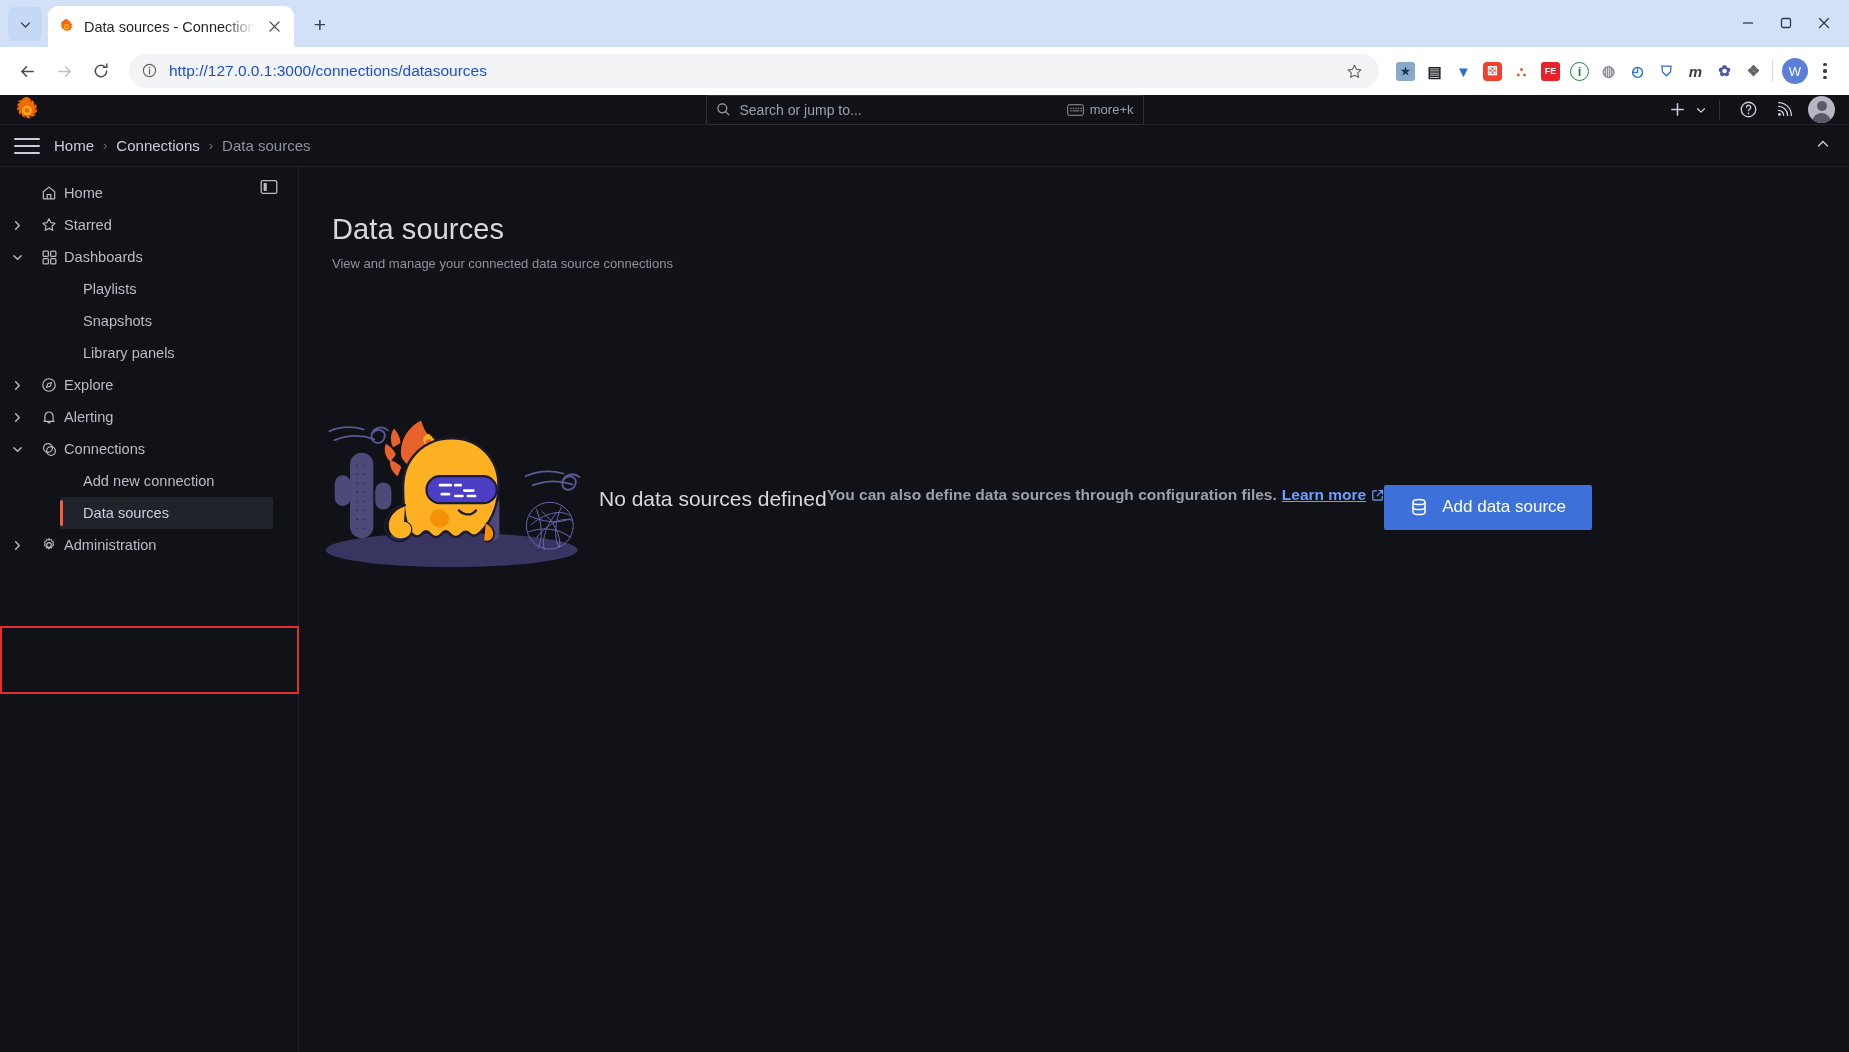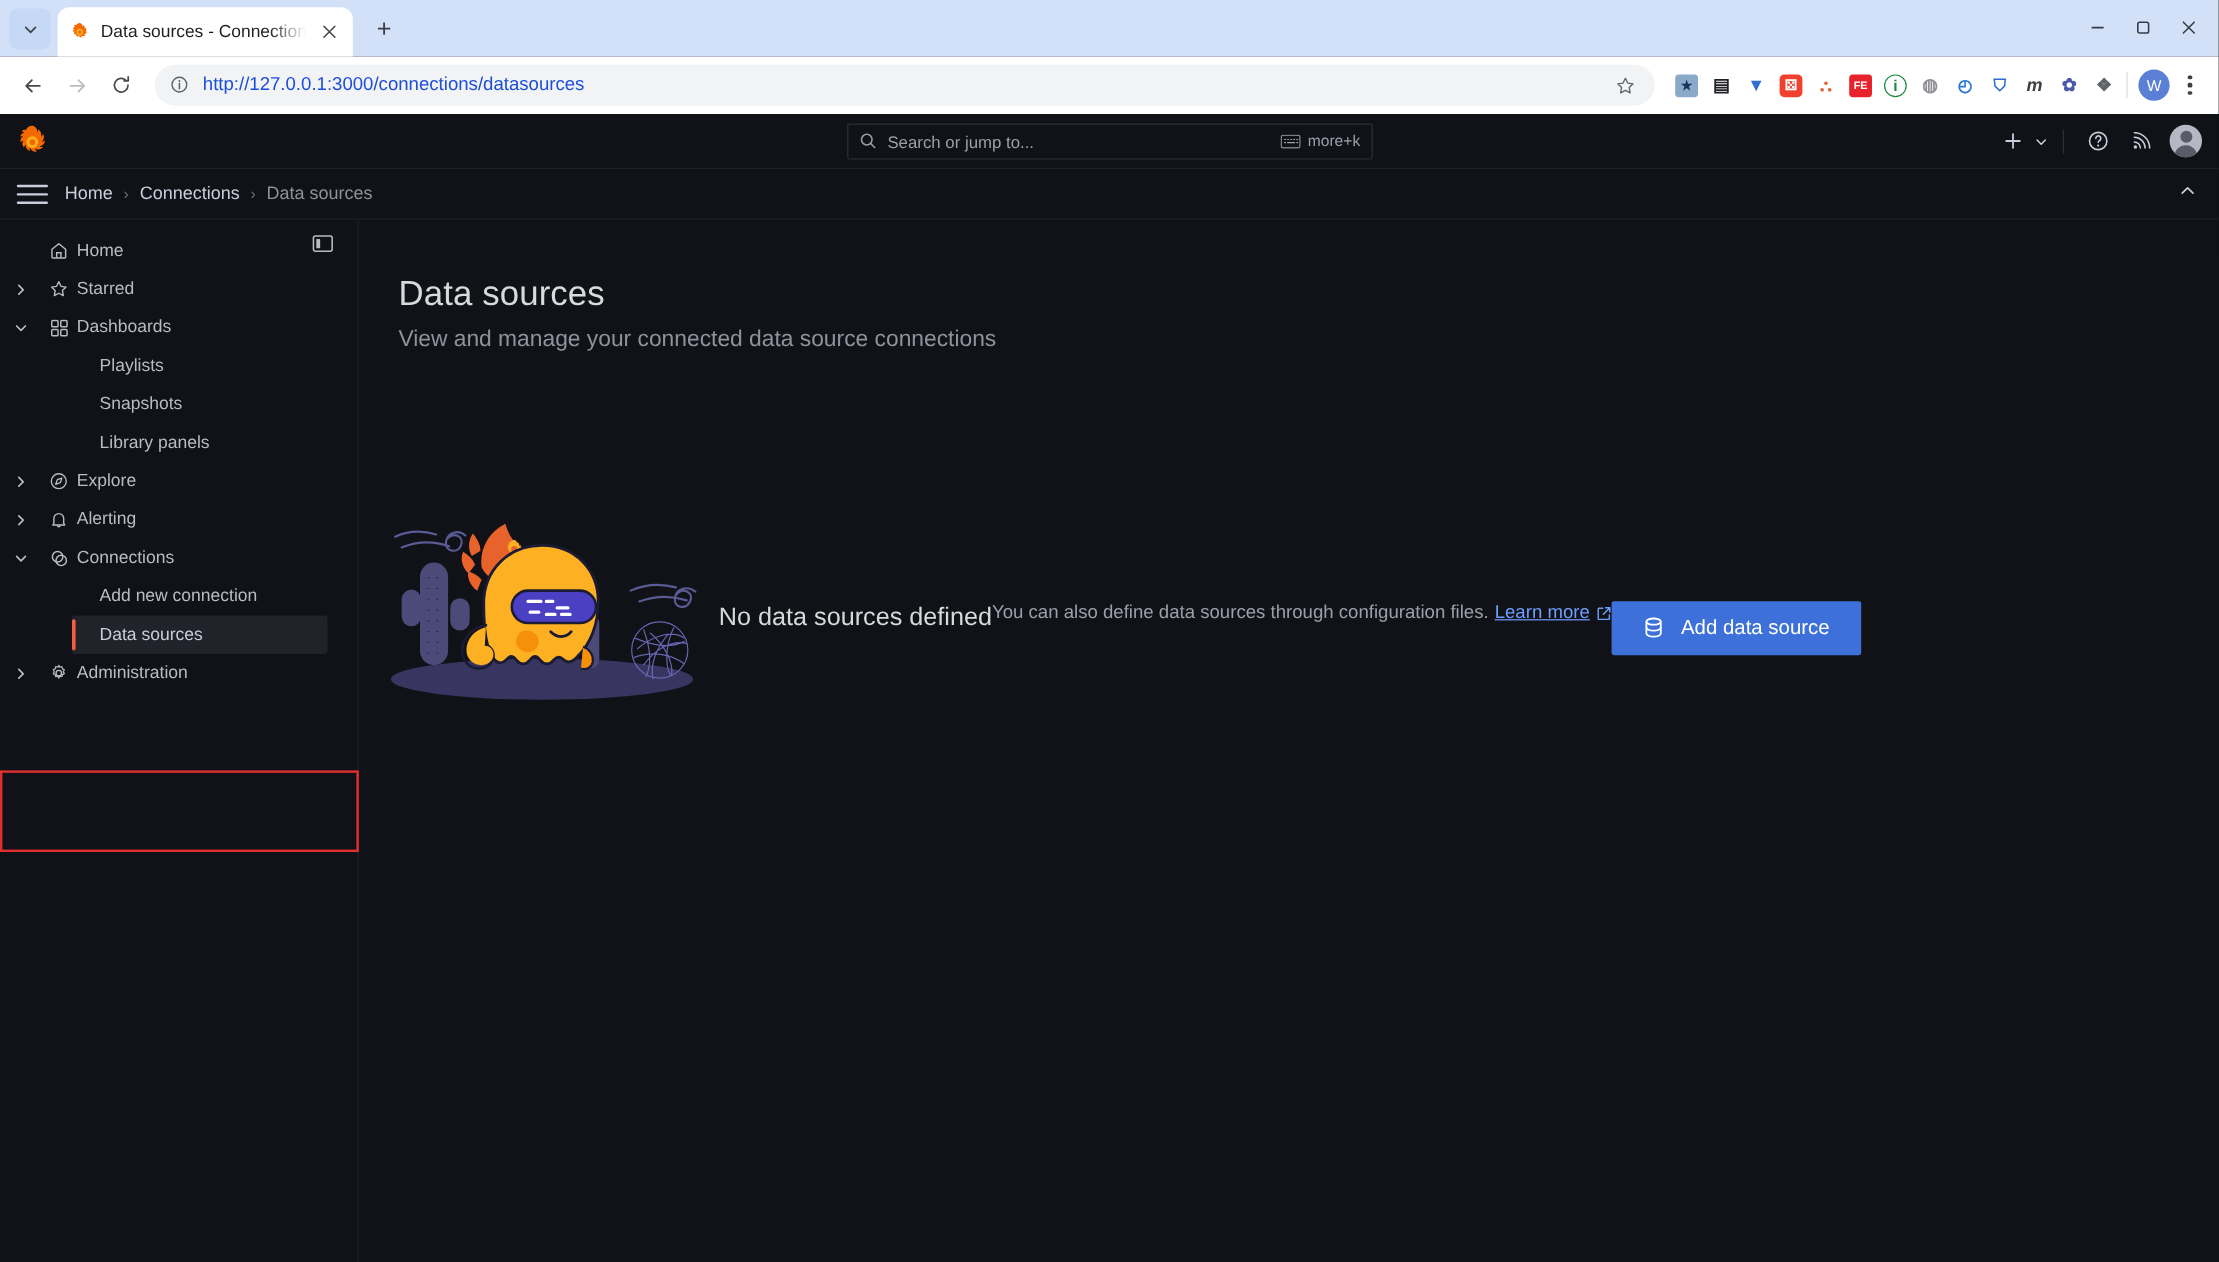--- a/index.html
+++ b/index.html
@@ -71,21 +71,21 @@
     display: flex; align-items: center; justify-content: center; font-size: 13px;
   }
   .menu-dots { width: 28px; height: 30px; display: flex; flex-direction: column;
     align-items: center; justify-content: center; gap: 3px; }
   .menu-dots i { width: 3.2px; height: 3.2px; border-radius: 50%; background: #3c4043; display: block; }
 
   
   .app { flex: 1; background: #111217; display: flex; flex-direction: column; position: relative; }
 
   .g-topbar {
-    height: 46px; background: #111217; display: flex; align-items: center;
+    height: 30px; background: #111217; display: flex; align-items: center;
     position: relative; border-bottom: 1px solid #1f2128;
   }
   .g-logo { width: 30px; height: 30px; margin-left: 12px; flex: 0 0 30px; }
   .g-search {
     position: absolute; left: 50%; transform: translateX(-50%);
     width: 438px; height: 30px; border: 1px solid #2e3038; border-radius: 2px;
     background: #111217; display: flex; align-items: center; padding: 0 9px; gap: 9px;
   }
   .g-search-ph { font-size: 14px; color: #9aa0ab; flex: 1; }
   .g-kbd { display: flex; align-items: center; gap: 6px; color: #9aa0ab; font-size: 13px; }
@@ -140,29 +140,29 @@
   .panel-toggle { position: absolute; right: 18px; top: 11px; width: 20px; height: 20px; color: #b9bcc4; }
 
   .redbox {
     position: absolute; border: 2px solid #e02f2f; pointer-events: none;
     left: 0; top: 459px; width: 299px; height: 68px;
   }
 
   
   .g-main { flex: 1; padding: 46px 0 0 33px; position: relative; min-width: 0; }
   .page-title { font-size: 29px; color: #d8d9da; font-weight: 400; letter-spacing: .1px; }
-  .page-sub { font-size: 19px; color: #8e929c; margin-top: 10px; }
+  .page-sub { font-size: 13px; color: #8e929c; margin-top: 10px; }
 
   .empty-wrap {
     position: absolute; left: 0; right: 0; top: 230px;
     display: flex; flex-direction: row; align-items: center;
   }
   .mascot { width: 300px; height: 180px; }
   .empty-title { font-size: 21px; color: #d8d9da; margin-top: 24px; }
-  .empty-desc { font-size: 15.5px; color: #9aa0ab; margin-top: 16px; display: flex; align-items: center; gap: 5px; }
+  .empty-desc { font-size: 15.5px; color: #9aa0ab; margin-top: 16px; display: flex; align-items: center; gap: 5px; font-weight: bold; }
   .learn-link { color: #6e9fff; text-decoration: underline; }
   .ext-link-ic { width: 13px; height: 13px; color: #6e9fff; display:inline-flex; }
   .add-btn {
     margin-top: 40px; height: 45px; background: #3d71d9; color: #fff;
     display: flex; align-items: center; gap: 14px; padding: 0 26px;
     border: none; border-radius: 2px; font-size: 17px; font-family: inherit; font-weight: 500;
     cursor: pointer;
   }
   .db-ic { width: 18px; height: 18px; display: flex; }
 </style>

